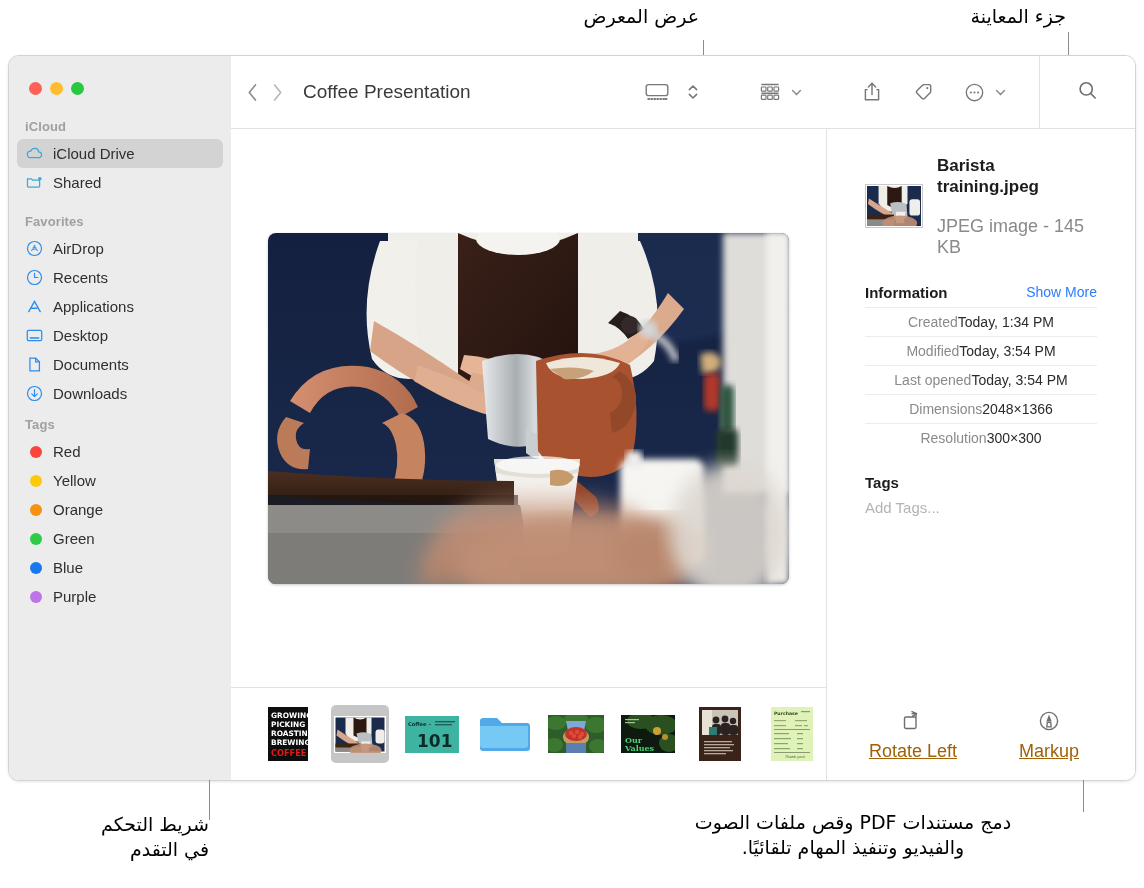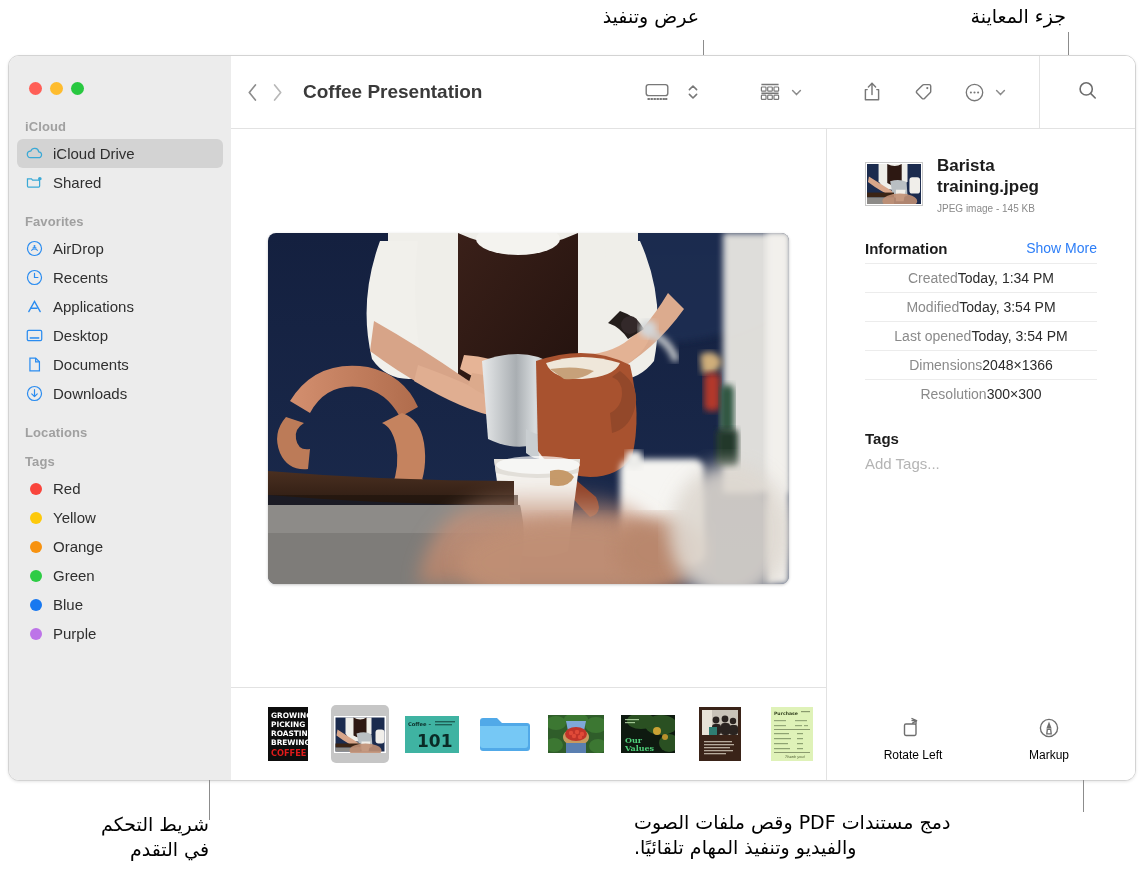--- a/index.html
+++ b/index.html
@@ -101,21 +101,21 @@
     align-items: center;
     padding: 0 0 0 16px;
     border-bottom: 1px solid #e2e2e2;
     background: #fff;
   }
   .nav-arrows { display: flex; gap: 14px; align-items: center; color: #9b9b9b; }
   .chev { width: 11px; height: 19px; }
   .chev svg { display:block; }
   .title {
     font-size: 19px;
-    font-weight: 700;
+    font-weight: 400;
     color: #3a3a3a;
     margin-left: 20px;
     white-space: nowrap;
   }
   .tb-spacer { flex: 1 1 auto; }
   .tb-group { display: flex; align-items: center; }
   .tb-btn {
     display: flex; align-items: center; justify-content: center;
     color: #737373;
     padding: 0 6px;
@@ -196,21 +196,21 @@
     background: #fff;
     padding: 1px;
     flex: 0 0 58px;
   }
   .pv-thumb svg { display:block; width:100%; height:100%; }
   .pv-name {
     font-size: 17px; font-weight: 700; color: #1c1c1c;
     line-height: 1.25;
     word-break: break-word;
   }
-  .pv-sub { font-size: 10px; color: #8a8a8a; margin-top: 5px; }
+  .pv-sub { font-size: 18px; color: #8a8a8a; margin-top: 18px; }
 
   .pv-section-head {
     display: flex; align-items: center; justify-content: space-between;
     margin-top: 26px;
     padding-bottom: 6px;
   }
   .pv-section-title { font-size: 15px; font-weight: 700; color: #1c1c1c; }
   .pv-link { font-size: 14px; color: #2d7ef7; }
 
   .info-row {
@@ -228,29 +228,29 @@
   .pv-spacer { flex: 1 1 auto; }
   .pv-actions {
     display: flex; justify-content: space-between;
     padding: 0 2px 18px 2px;
   }
   .pv-action {
     display: flex; flex-direction: column; align-items: center; gap: 8px;
     width: 92px;
     color: #6e6e6e;
   }
-  .pv-action .lbl { font-size: 12px; color: #000000; }
+  .pv-action .lbl { font-size: 18px; color: #a16207; text-decoration: underline; }
   .pv-action svg { display: block; }
 </style>
 </head>
 <body>
 
 <div id="root">
 
-  <div class="callout" style="right:445px; top:4px;">عرض وتنفيذ</div>
+  <div class="callout" style="right:445px; top:4px;">عرض المعرض</div>
   <div class="leader" style="left:703px; top:40px; height:52px;"></div>
 
   <div class="callout" style="right:78px; top:4px;">جزء المعاينة</div>
   <div class="leader" style="left:1068px; top:32px; height:94px;"></div>
 
   <div class="window">
 
     <div class="sidebar">
       <div class="traffic">
         <div class="dot red"></div>
@@ -327,21 +327,20 @@
       <div class="sb-item">
         <span class="sb-ico">
           <svg width="19" height="19" viewBox="0 0 20 20" fill="none" stroke="#2a8cf0" stroke-width="1.25">
             <circle cx="10" cy="10" r="7.4"></circle>
             <path d="M10 6v7.2M7.1 10.4 10 13.3l2.9-2.9" stroke-linecap="round" stroke-linejoin="round"></path>
           </svg>
         </span>
         <span>Downloads</span>
       </div>
 
-      <div class="sb-header" style="padding-top:17px;">Locations</div>
 
       <div class="sb-header" style="padding-top:9px;">Tags</div>
       <div class="sb-item">
         <span class="sb-ico">
             <span class="tagdot" style="background:#f9453c"></span>
           </span>
         <span>Red</span>
       </div>
       <div class="sb-item">
         <span class="sb-ico">
@@ -829,16 +828,16 @@
 
       </div>
     </div>
   </div>
 
   <div class="leader" style="left:209px; top:780px; height:40px;"></div>
   <div class="callout" style="right:935px; top:812px; text-align:right; width:175px;">شريط التحكم
 في التقدم</div>
 
   <div class="leader" style="left:1083px; top:780px; height:32px;"></div>
-  <div class="callout" style="right:60px; top:810px; width:450px; text-align:left;">دمج مستندات PDF وقص ملفات الصوت
+  <div class="callout" style="right:66px; top:810px; width:450px; text-align:center;">دمج مستندات PDF وقص ملفات الصوت
 والفيديو وتنفيذ المهام تلقائيًا.</div>
 
 </div>
 
 </body></html>

